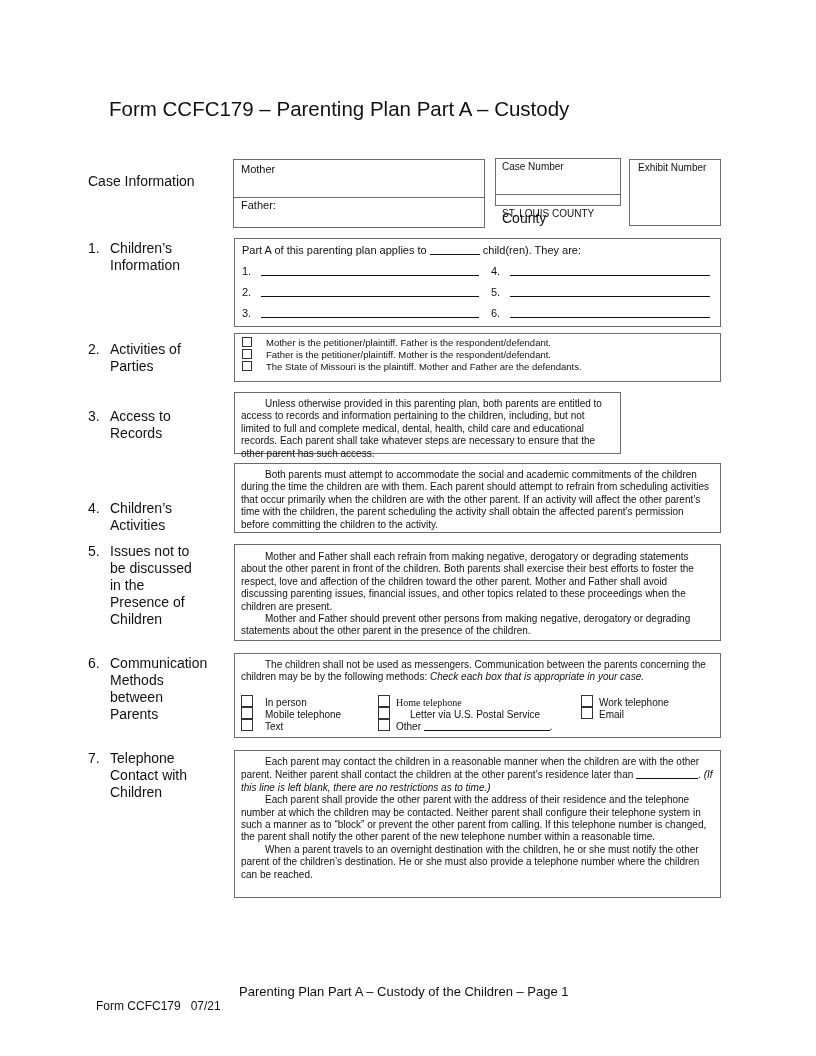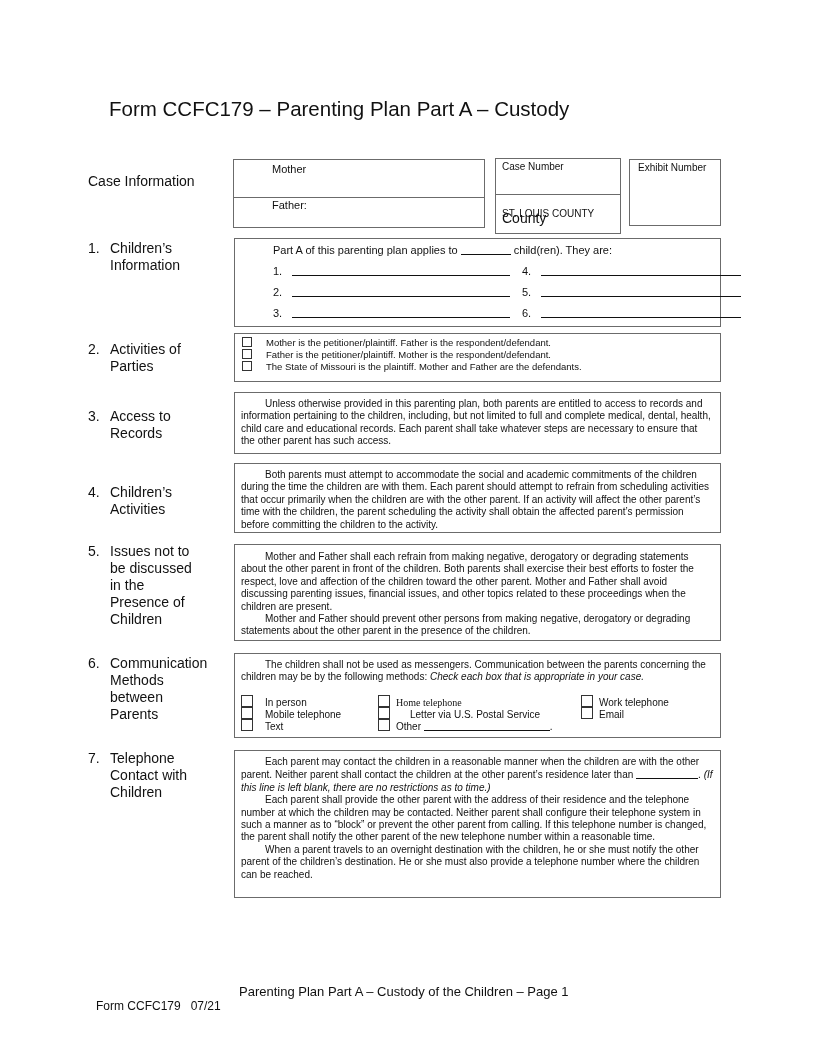--- a/index.html
+++ b/index.html
@@ -7,21 +7,21 @@
     width: 816px; height: 1056px; background: #ffffff; position: relative;
     font-family: "Liberation Sans", sans-serif; color: #111;
     overflow: hidden;
   }
   .abs { position: absolute; }
   .title { left: 109px; top: 97px; font-size: 20.5px; color: #111; }
   .sec-label { font-size: 14px; line-height: 17px; color: #111; }
   .sec-label .num { display: inline-block; width: 22px; }
   .sec-label .txt { display: inline-block; vertical-align: top; }
   .box { border: 1px solid #6b6b6b; box-sizing: border-box; }
-  .small { font-size: 11px; line-height: 12.5px; margin-left: 31px; }
+  .small { font-size: 11px; line-height: 12.5px; }
   .body-text { font-size: 10px; line-height: 12.4px; color: #111; }
   .indent { text-indent: 24px; }
   .cb { display: inline-block; width: 10px; height: 10px; border: 1px solid #333; box-sizing: border-box; vertical-align: -1px; background: #fff; }
   .fill-line { display: inline-block; border-bottom: 1px solid #111; height: 10px; vertical-align: -1px; }
   .row { position: absolute; white-space: nowrap; }
   .italic { font-style: italic; }
 </style>
 </head>
 <body>
 
@@ -33,21 +33,21 @@
   <div class="abs" style="left:0; top:0; width:250px; height:37px; border-bottom:1px solid #6b6b6b;">
     <span class="abs small" style="left:7px; top:3px;">Mother</span>
     <span class="abs small" style="left:7px; top:18px;"></span>
   </div>
   <div class="abs" style="left:0; top:38px; width:250px; height:29px;">
     <span class="abs small" style="left:7px; top:1px;">Father:</span>
     <span class="abs small" style="left:7px; top:15px;"></span>
   </div>
 </div>
 
-<div class="abs box" style="left:495px; top:158px; width:126px; height:76px;">
+<div class="abs box" style="left:495px; top:158px; width:126px; height:48px;">
   <div class="abs" style="left:0; top:0; width:124px; height:35px; border-bottom:1px solid #6b6b6b;">
     <span class="abs" style="left:6px; top:2px; font-size:10px;">Case Number</span>
     <span class="abs" style="left:6px; top:16px; font-size:10px;"></span>
   </div>
   <div class="abs" style="left:0; top:36px; width:124px; height:30px;">
     <span class="abs" style="left:6px; top:15px; font-size:14px;">County</span>
     <span class="abs" style="left:6px; top:13px; font-size:10px;">ST. LOUIS COUNTY</span>
   </div>
 </div>
 
@@ -84,25 +84,25 @@
     <span class="cb"></span><span style="margin-left:14px;">Father is the petitioner/plaintiff.  Mother is the respondent/defendant.</span>
   </div>
   <div class="row" style="left:7px; top:27px; font-size:9.5px; line-height:11.7px;">
     <span class="cb"></span><span style="margin-left:14px;">The State of Missouri is the plaintiff.  Mother and Father are the defendants.</span>
   </div>
 </div>
 
 <div class="abs sec-label" style="left:88px; top:408px;">
   <span class="num">3.</span><span class="txt"><span>Access to</span><br><span>Records</span></span>
 </div>
-<div class="abs box" style="left:234px; top:392px; width:487px; height:62px; padding:5px 6px 0 6px;">
+<div class="abs box" style="left:234px; top:392px; width:387px; height:62px; padding:5px 6px 0 6px;">
   <div class="body-text indent">Unless otherwise provided in this parenting plan, both parents are entitled to access to records and information pertaining to the children, including, but not limited to full and complete medical, dental, health, child care and educational records.  Each parent shall take whatever steps are necessary to ensure that the other parent has such access.</div>
 </div>
 
-<div class="abs sec-label" style="left:88px; top:484px;">
+<div class="abs sec-label" style="left:88px; top:500px;">
   <span class="num">4.</span><span class="txt"><span>Children’s</span><br><span>Activities</span></span>
 </div>
 <div class="abs box" style="left:234px; top:463px; width:487px; height:70px; padding:5px 6px 0 6px;">
   <div class="body-text indent">Both parents must attempt to accommodate the social and academic commitments of the children during the time the children are with them.  Each parent should attempt to refrain from scheduling activities that occur primarily when the children are with the other parent.  If an activity will affect the other parent’s time with the children, the parent scheduling the activity shall obtain the affected parent’s permission before committing the children to the activity.</div>
 </div>
 
 <div class="abs sec-label" style="left:88px; top:543px;">
   <span class="num">5.</span><span class="txt"><span>Issues not to</span><br><span>be discussed</span><br><span>in the</span><br><span>Presence of</span><br><span>Children</span></span>
 </div>
 <div class="abs box" style="left:234px; top:544px; width:487px; height:97px; padding:6px 6px 12px 6px;">

